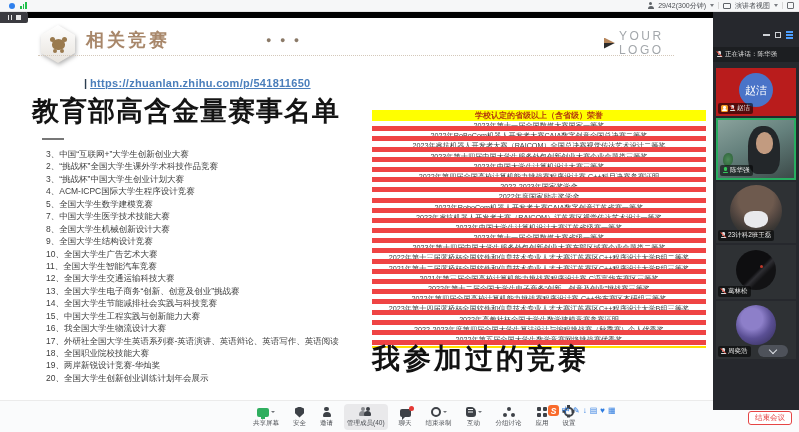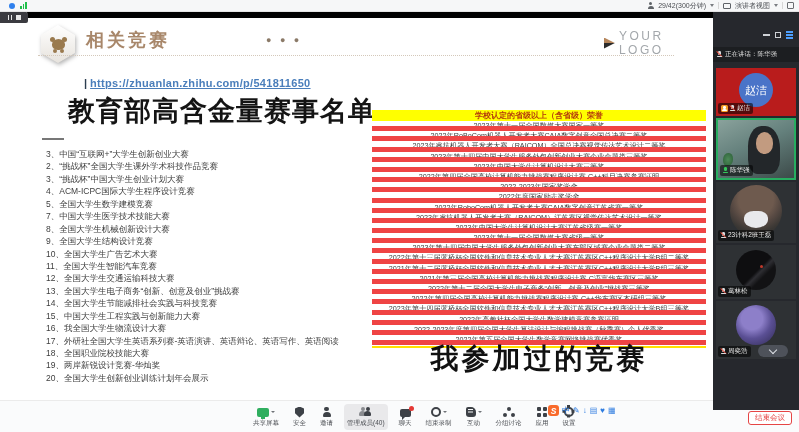--- a/index.html
+++ b/index.html
@@ -37,30 +37,30 @@
   .slide-title{position:absolute;left:86px;top:17px;font-size:18px;font-weight:bold;letter-spacing:3px;color:#a8876a;}
   .hdots{position:absolute;left:266px;top:24px;font-size:9px;letter-spacing:3px;color:#8b7a68;}
   .logo{position:absolute;left:604px;top:18px;display:flex;align-items:center;gap:4px;}
   .logo .tri{width:11px;height:11px;clip-path:polygon(0 0,100% 50%,0 100%);background:linear-gradient(180deg,#b5855a 50%,#2b2b2b 50%);}
   .logo .lt{font-size:12px;color:#a3a7ab;letter-spacing:2.5px;}
   .dotline{position:absolute;left:38px;top:44px;width:636px;border-bottom:1px dotted #d4c8ba;}
 
   .url{position:absolute;left:84px;top:66px;font-size:11px;font-weight:bold;color:#4a7ebb;text-align:center;}
   .url .bar{color:#2c3e50;margin-right:3px;}
   .url .lnk{text-decoration:underline;letter-spacing:.3px;}
-  .big-title{position:absolute;left:32px;top:82px;font-family:"Liberation Serif",serif;font-size:27px;font-weight:bold;color:#141414;letter-spacing:1px;margin-left:36px;}
+  .big-title{position:absolute;left:32px;top:82px;font-family:"Liberation Serif",serif;font-size:27px;font-weight:bold;color:#141414;letter-spacing:1px;}
   .dash{position:absolute;left:42px;top:127px;width:22px;height:2px;background:#777;}
   .complist{position:absolute;left:46px;top:137px;width:326px;}
   .complist .row{height:12.45px;line-height:12.45px;font-size:8.5px;color:#3e3e3e;white-space:nowrap;overflow:hidden;}
 
   .awards{position:absolute;left:372px;top:69px;width:334px;}
   .aw-head{height:11px;line-height:11px;background:#ffff00;color:#b43c0c;font-size:8px;font-weight:bold;text-align:center;white-space:nowrap;overflow:hidden;margin-top:30px;}
   .awards .row{height:10.2px;line-height:10.2px;font-size:7.2px;color:#3a3a3a;text-align:center;border-bottom:5px solid #ef4444;box-sizing:border-box;white-space:nowrap;overflow:hidden;}
   .aw-underline{height:2px;background:#ffe100;margin-top:1px;}
-  .foot-title{position:absolute;left:372px;top:329px;width:334px;text-align:center;font-family:"Liberation Serif",serif;font-size:28px;font-weight:bold;letter-spacing:3px;color:#111;}
+  .foot-title{position:absolute;left:372px;top:329px;width:334px;font-family:"Liberation Serif",serif;font-size:28px;font-weight:bold;letter-spacing:3px;color:#111;}
 
   
   .panel{position:absolute;left:713px;top:11px;width:86px;height:399px;background:#26282d;z-index:4;}
   .wctrl{position:absolute;right:6px;top:20px;display:flex;align-items:center;gap:5px;}
   .wc-min{width:7px;height:2px;background:#cfd2d6;}
   .wc-rest{width:6px;height:6px;border:1px solid #cfd2d6;box-sizing:border-box;}
   .wc-list{display:flex;flex-direction:column;gap:1px;}
   .wc-list i{width:7px;height:2px;background:#4d9fff;display:block;}
   .speakbar{position:absolute;left:0;top:36px;width:86px;height:15px;background:#1c1e21;display:flex;align-items:center;gap:3px;padding-left:4px;box-sizing:border-box;font-size:6.5px;color:#ddd;white-space:nowrap;overflow:hidden;}
 

